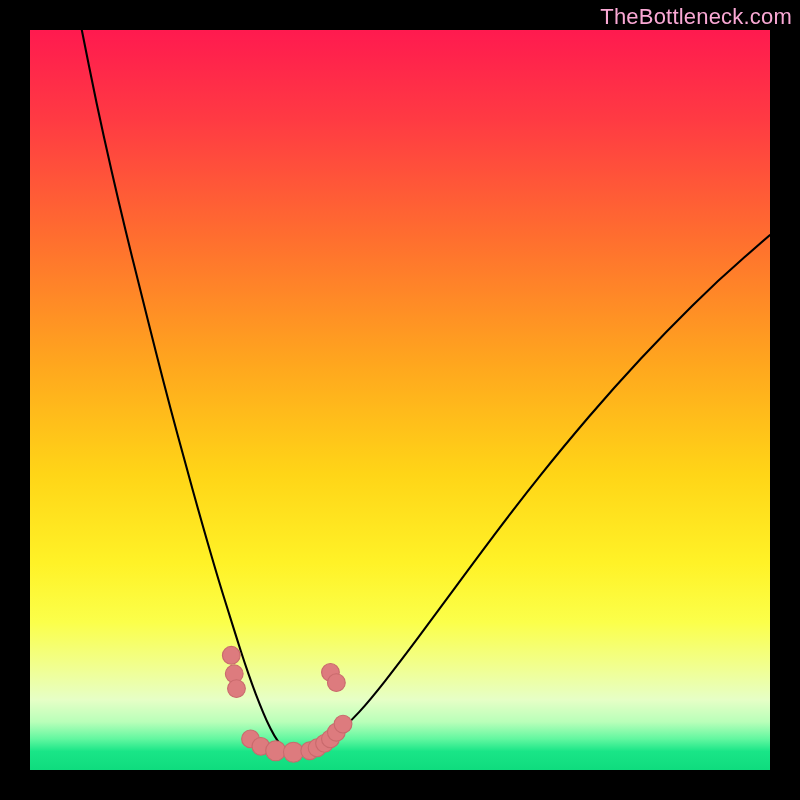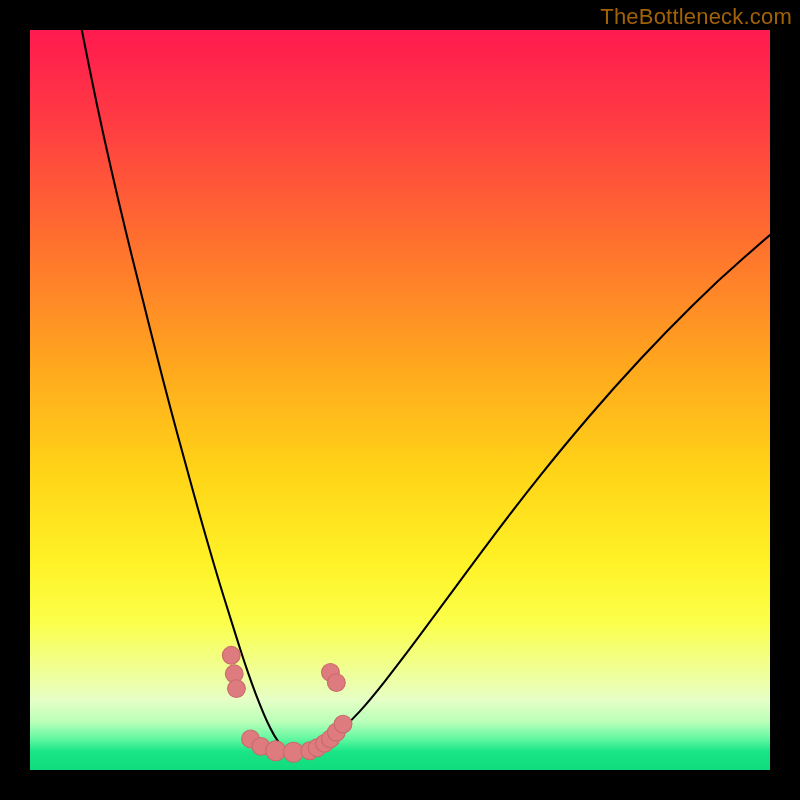--- a/index.html
+++ b/index.html
@@ -32,21 +32,21 @@
     position: absolute;
     left: 0; top: 0;
     width: 740px;
     height: 740px;
     overflow: visible;
   }
   .watermark {
     position: absolute;
     top: 4px;
     right: 8px;
-    color: #a16207;
+    color: #f9a8d4;
     font-size: 22px;
     letter-spacing: 0.2px;
     user-select: none;
   }
 </style>
 </head>
 <body>
 
 <div class="stage">
   <div class="watermark">TheBottleneck.com</div>

